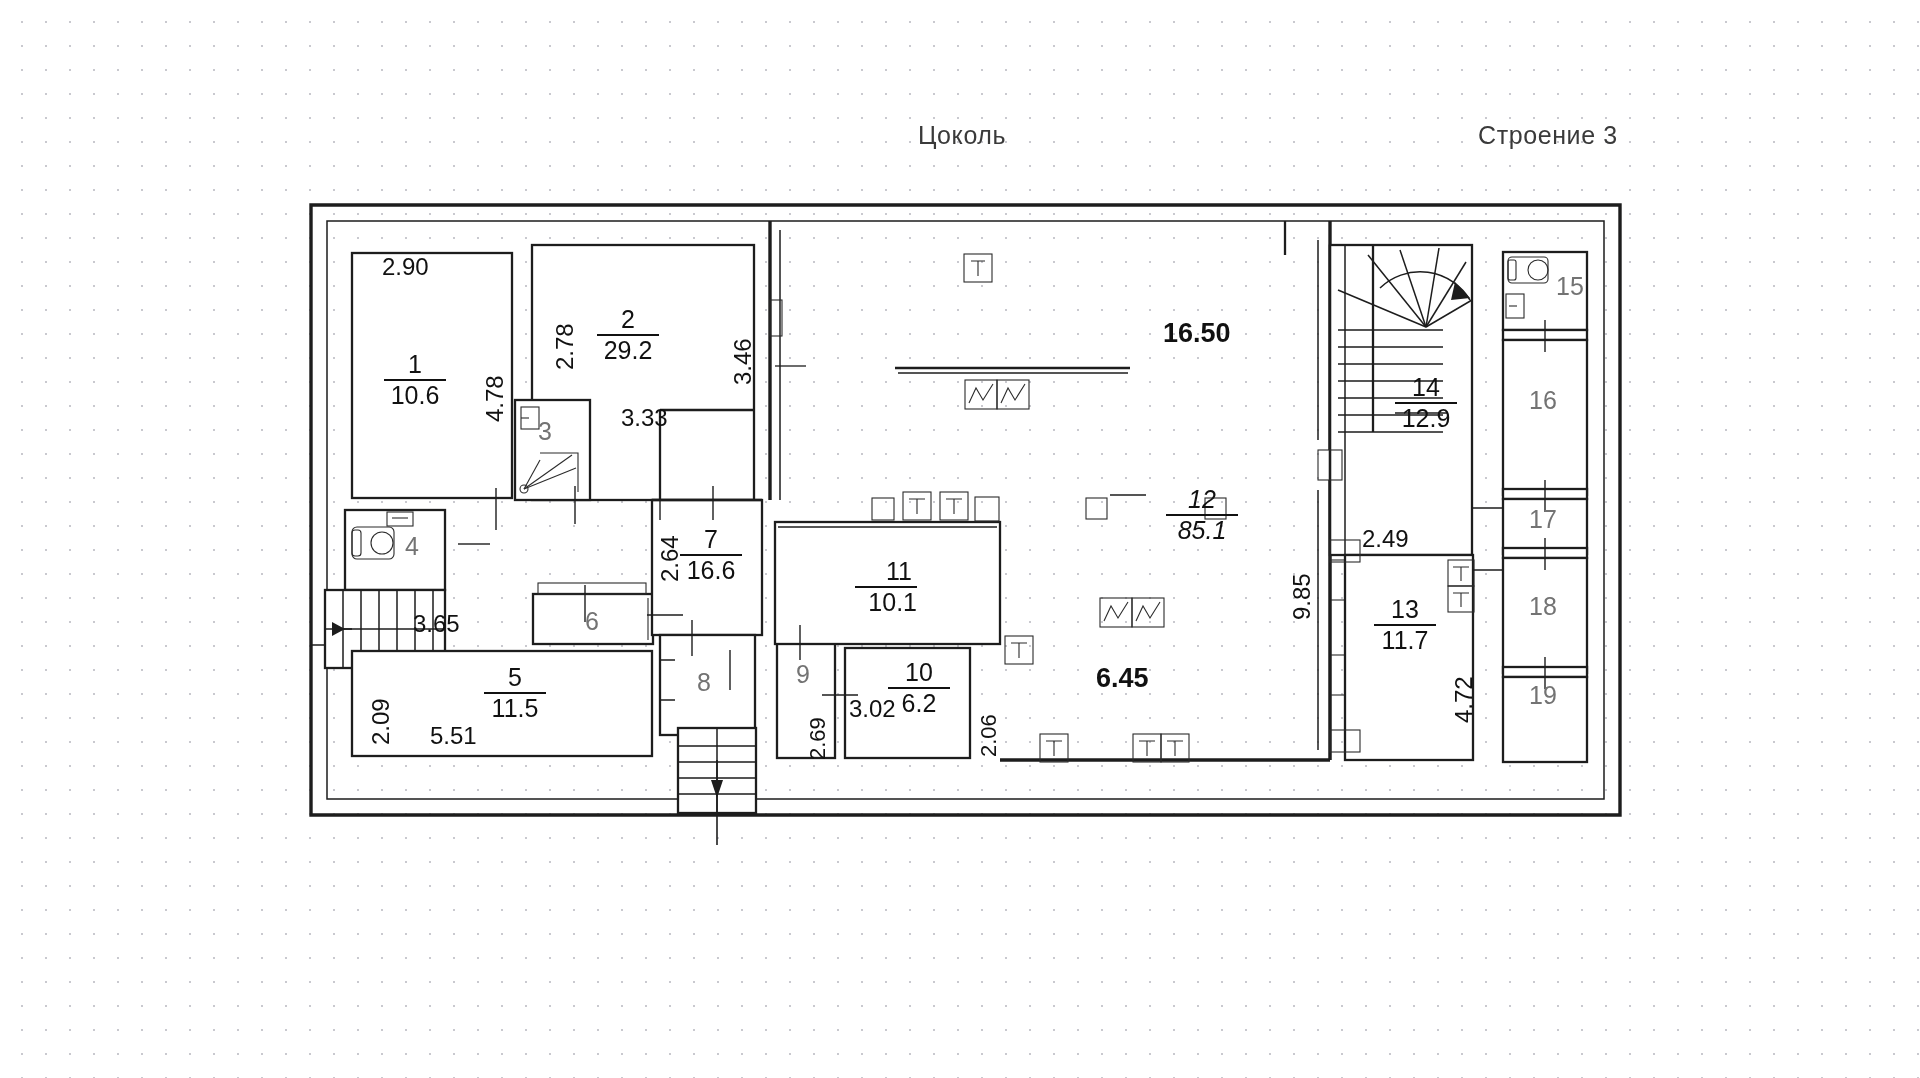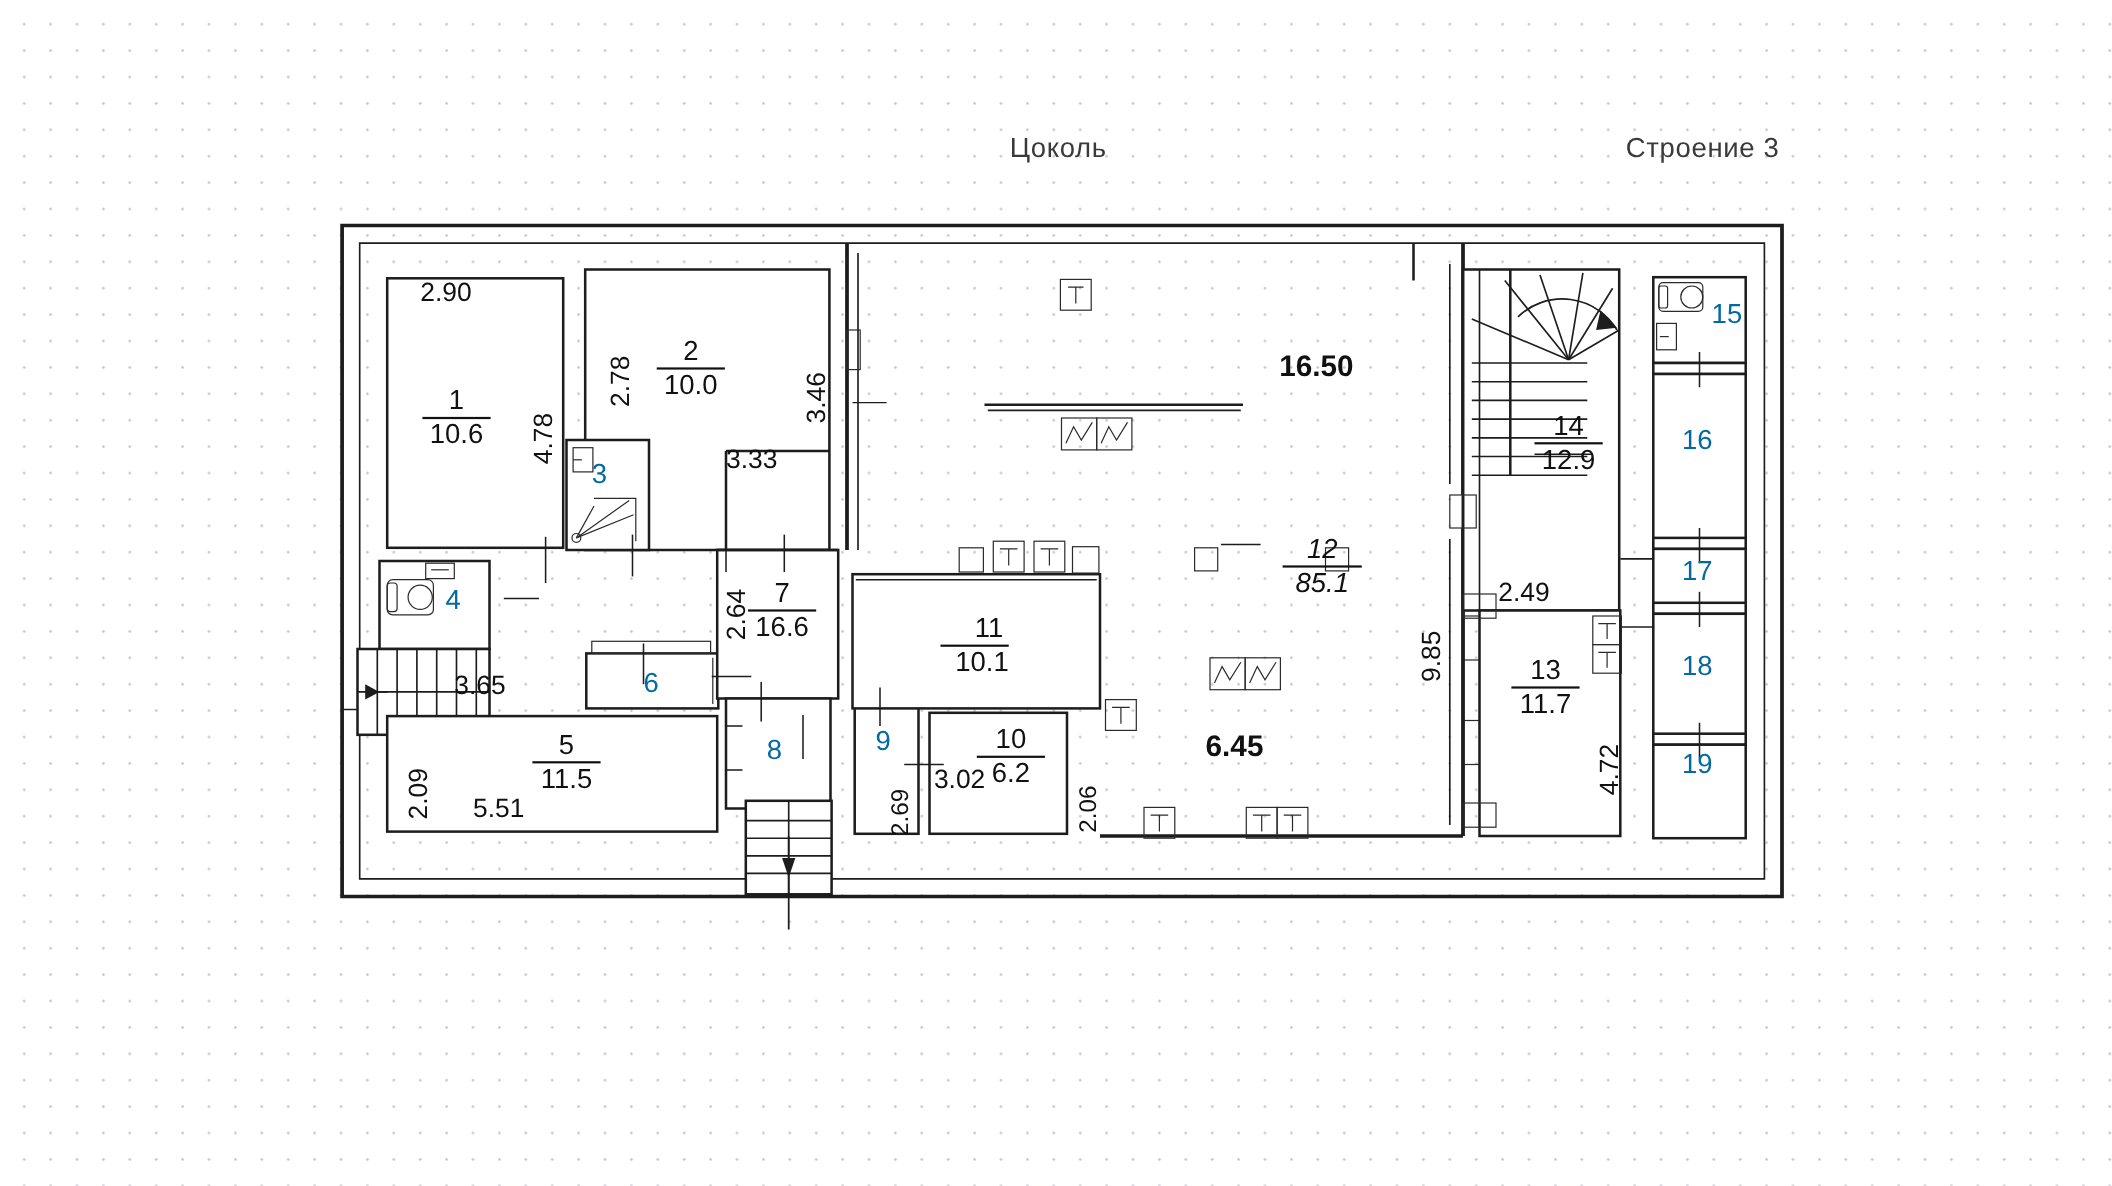--- a/index.html
+++ b/index.html
@@ -73,21 +73,21 @@
     margin: 0 auto 1px auto;
   }
   .room-frac .den {
     display: block;
     font-size: 25px;
     padding-top: 1px;
   }
   .room-plain {
     position: absolute;
     font-size: 25px;
-    color: #0369a1;
+    color: #737373;
     font-family: "Liberation Sans", sans-serif;
     white-space: nowrap;
   }
   .dim {
     position: absolute;
     font-size: 24px;
     color: #111111;
     font-family: "Liberation Sans", sans-serif;
     white-space: nowrap;
   }
@@ -360,25 +360,25 @@
     <span class="num">1</span>
     <span class="bar" style="width:62px;"></span>
     <span class="den">10.6</span>
   </div>
   <div class="dim" style="left:382px; top:253px;">2.90</div>
   <div class="dim vert" style="left:481px; top:422px;">4.78</div>
 
   <div class="room-frac" style="left:597px; top:307px;">
     <span class="num">2</span>
     <span class="bar" style="width:62px;"></span>
-    <span class="den">10.0</span>
+    <span class="den">29.2</span>
   </div>
   <div class="dim vert" style="left:551px; top:370px;">2.78</div>
   <div class="dim vert" style="left:729px; top:385px;">3.46</div>
-  <div class="dim" style="left:621px; top:404px;margin-left:39px;">3.33</div>
+  <div class="dim" style="left:621px; top:404px;">3.33</div>
 
   <div class="room-plain" style="left:538px; top:417px;">3</div>
 
   <div class="room-plain" style="left:405px; top:532px;">4</div>
 
   <div class="dim" style="left:413px; top:610px;">3.65</div>
 
   <div class="room-frac" style="left:484px; top:665px;">
     <span class="num">5</span>
     <span class="bar" style="width:62px;"></span>

